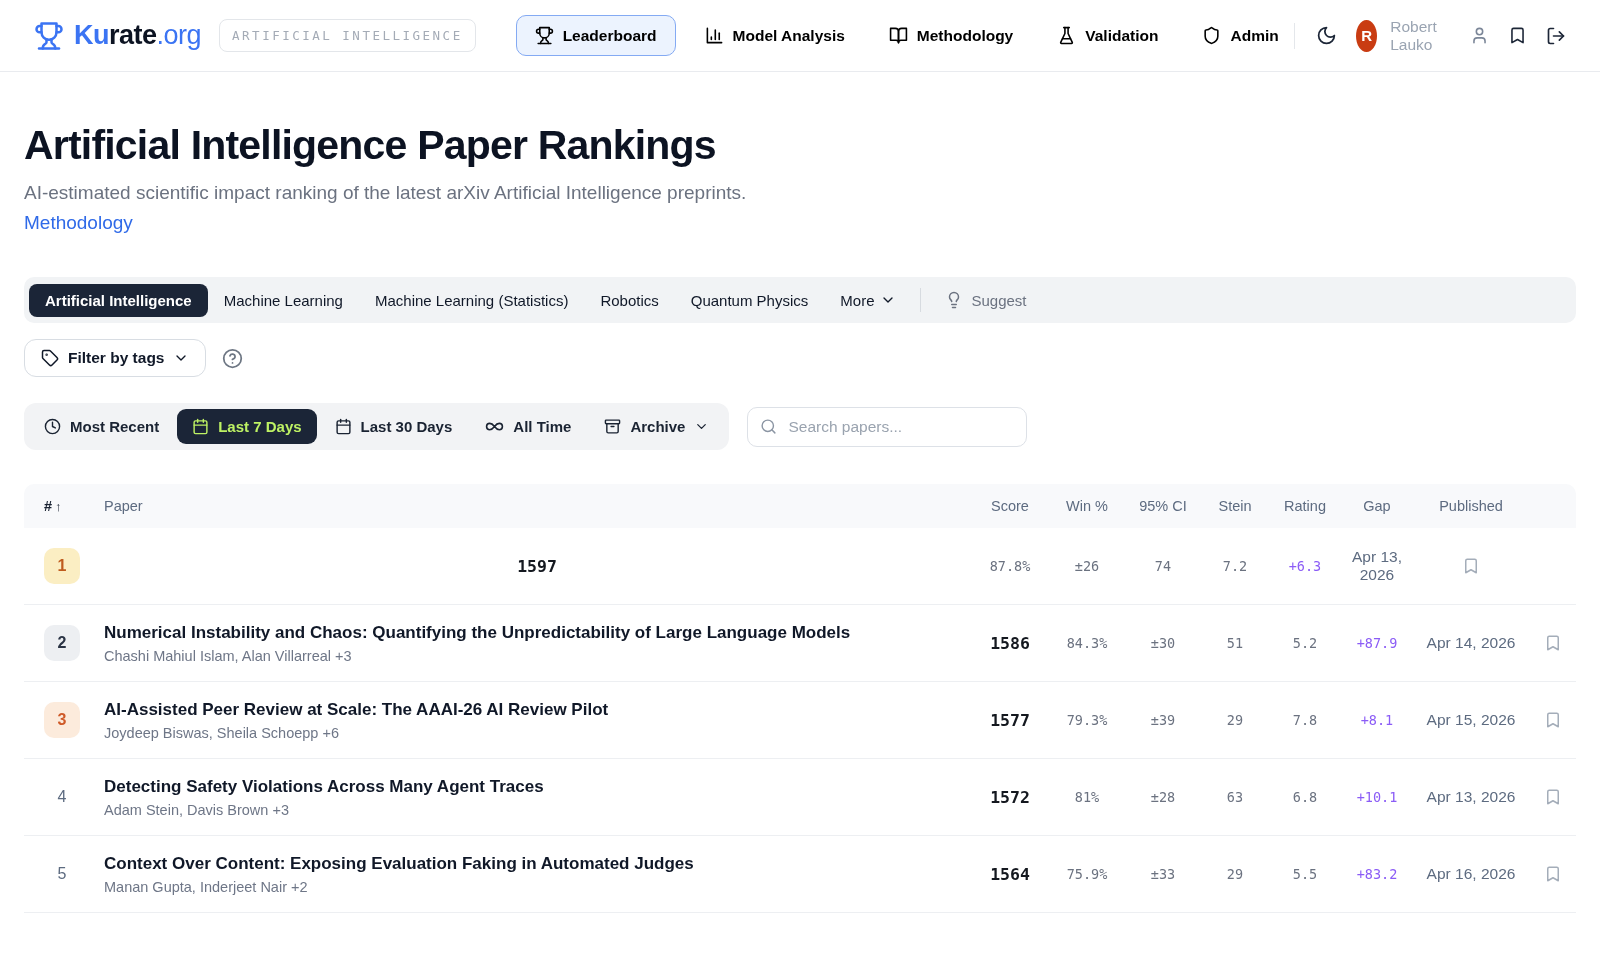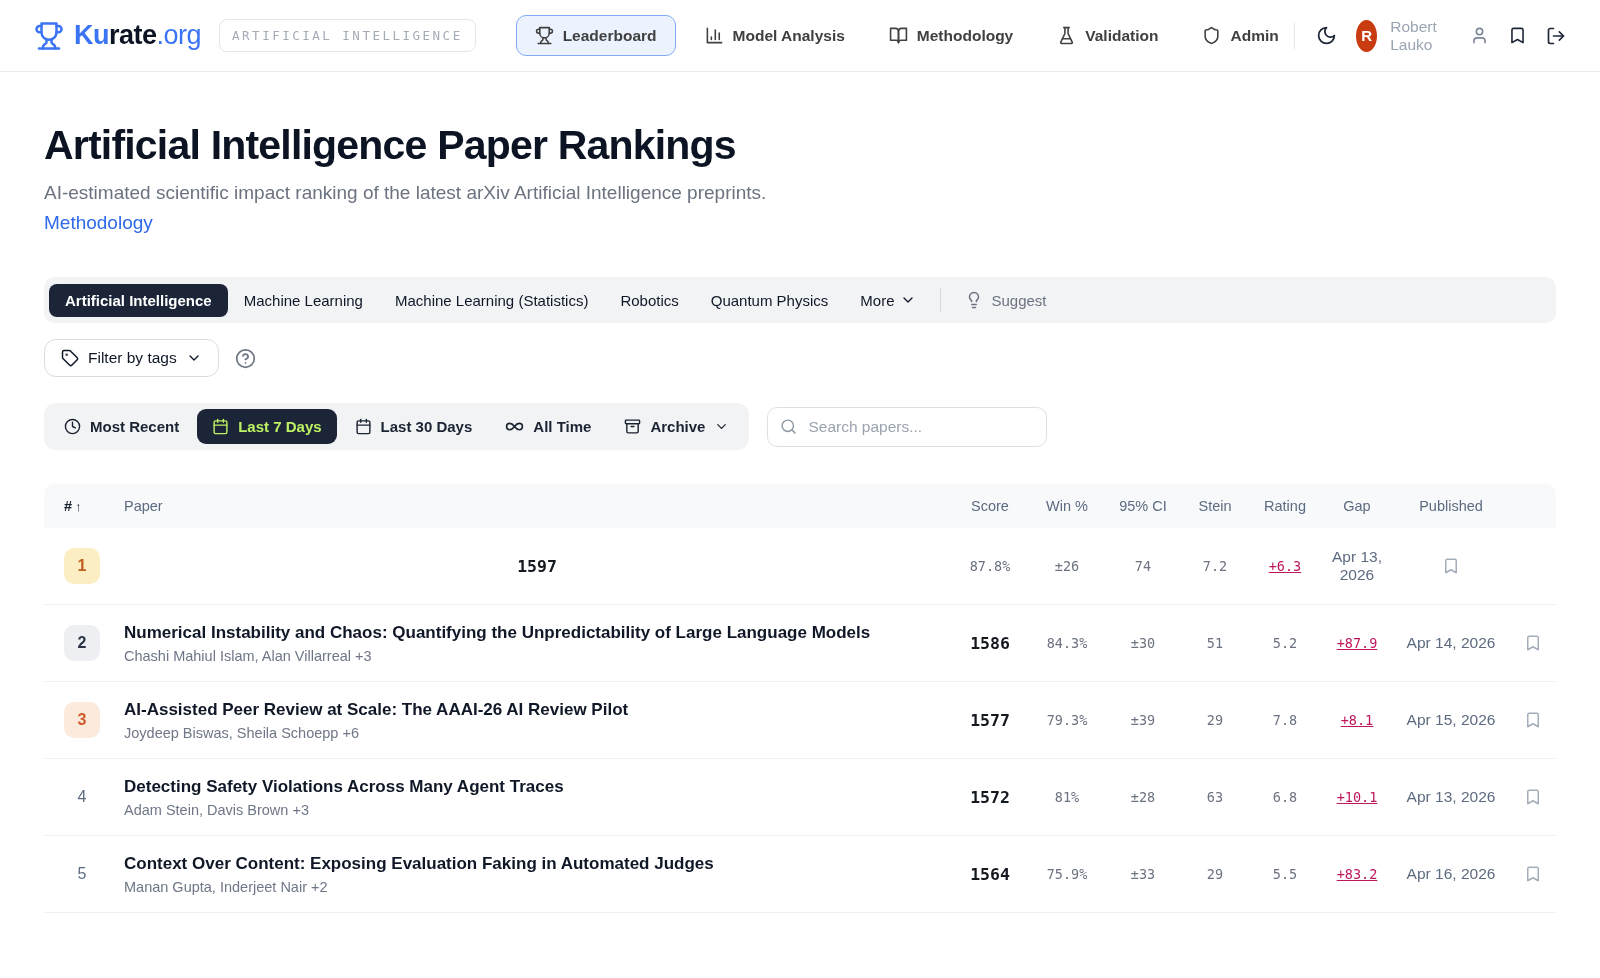--- a/index.html
+++ b/index.html
@@ -15,53 +15,53 @@
   .brand .trophy { color:#3b74f3; }
   .brand-text { font-size:27px; font-weight:700; letter-spacing:-0.5px; }
   .brand-text .b-blue { color:#3b74f3; }
   .brand-text .b-dark { color:#0c1322; }
   .brand-text .b-org { color:#3b74f3; font-weight:500; }
   .cat-badge { margin-left:18px; font-family:"DejaVu Sans Mono", monospace;
     font-size:12.5px; letter-spacing:2.5px; color:#a4abb6; border:1px solid #e3e6ea;
     border-radius:8px; padding:8px 12px; white-space:nowrap; }
   .nav { display:flex; align-items:center; gap:14px; margin-left:40px; }
   .nav-item { display:flex; align-items:center; gap:9px; padding:10px 14px;
-    font-size:15.5px; font-weight:600; color:#404040; border:1.5px solid transparent;
+    font-size:15.5px; font-weight:600; color:#000000; border:1.5px solid transparent;
     border-radius:10px; cursor:pointer; white-space:nowrap; text-decoration:none; }
   .nav-item.active { background:#ecf3fe; border-color:#84aaf3; padding:10px 18px; }
   .hdr-right { margin-left:auto; display:flex; align-items:center; gap:19px; }
   .hdr-divider { width:1px; height:26px; background:#e4e7eb; margin-right:3px; }
   .icon-btn { color:#1c2637; cursor:pointer; display:flex; align-items:center; }
   .icon-btn.muted { color:#7b8698; }
   .avatar { width:32px; height:32px; border-radius:50%; background:#c93c12; color:#fff;
     font-size:15px; font-weight:700; display:flex; align-items:center; justify-content:center; cursor:pointer; }
   .user-name { font-size:15.5px; color:#9aa4b2; margin-left:-6px; }
 
   
-  .main { padding:0 44px; }
+  .main { padding:0 24px; }
   .page-title { margin-top:50px; font-size:41px; font-weight:700; letter-spacing:-0.8px;
     color:#0c1322; line-height:1.15; }
   .page-sub { margin-top:13px; font-size:19px; color:#6b7280; }
   .method-link { display:inline-block; margin-top:8px; font-size:19px; color:#2f6ae8;
     text-decoration:none; cursor:pointer; }
 
   
   .tabs-bar { margin-top:43px; background:#f1f3f5; border-radius:10px; padding:5px;
     display:flex; align-items:center; height:46px; }
   .tab { padding:8px 16px; font-size:15px; font-weight:500; color:#101828;
     border-radius:8px; cursor:pointer; display:flex; align-items:center; gap:6px; white-space:nowrap; }
   .tab.active { background:#1b2537; color:#fff; font-weight:600; }
   .tabs-divider { width:1px; height:24px; background:#d7dbe0; margin:0 14px 0 8px; }
   .suggest { display:flex; align-items:center; gap:8px; color:#6b7280; font-size:15px;
     cursor:pointer; padding:8px 10px; }
 
   
   .filter-row { margin-top:16px; display:flex; align-items:center; gap:16px; }
   .filter-btn { display:flex; align-items:center; gap:9px; border:1px solid #d8dde3;
-    border-radius:12px; padding:9px 16px; font-size:15.5px; font-weight:400;
+    border-radius:12px; padding:9px 16px; font-size:15.5px; font-weight:700;
     color:#101828; cursor:pointer; background:#fff; }
   .help-btn { color:#6d7683; cursor:pointer; display:flex; }
 
   
   .stats-row { margin-top:20px; display:flex; align-items:center; gap:13px;
     color:#5f6c81; font-size:15.5px; }
   .stat { display:flex; align-items:center; gap:9px; }
   .stat .num { letter-spacing:0.3px; }
   .stats-divider { width:1px; height:18px; background:#d8dde3; }
 
@@ -95,21 +95,21 @@
     align-items:center; justify-content:center; font-size:16px; font-weight:600; }
   .rb-1 { background:#fbeec3; color:#bf5b1d; }
   .rb-2 { background:#edeff2; color:#2a3344; }
   .rb-3 { background:#fcebdc; color:#cf5a28; }
   .rb-plain { background:transparent; color:#5d6b80; font-weight:500; }
   .p-title { font-size:17px; font-weight:600; color:#101828; cursor:pointer; line-height:1.3; }
   .p-authors { margin-top:4px; font-size:14.5px; color:#6e7687; }
   .c-center { text-align:center; }
   .score { font-family:"DejaVu Sans Mono", monospace; font-size:16.5px; font-weight:700; color:#14181f; }
   .mono { font-family:"DejaVu Sans Mono", monospace; font-size:13.5px; color:#6b7280; }
-  .gap-pos { color:#be185d;text-decoration:underline; }
+  .gap-pos { color:#8b5cf6; }
   .pub { font-size:15.5px; color:#5d6b80; }
   .row-bm { color:#a4adb9; cursor:pointer; display:flex; justify-content:center; }
 </style>
 </head>
 <body>
 
 <svg width="0" height="0" style="position:absolute">
   <defs>
     <symbol id="i-trophy" viewBox="0 0 24 24">
         <g fill="none" stroke="currentColor" stroke-width="2" stroke-linecap="round" stroke-linejoin="round">

